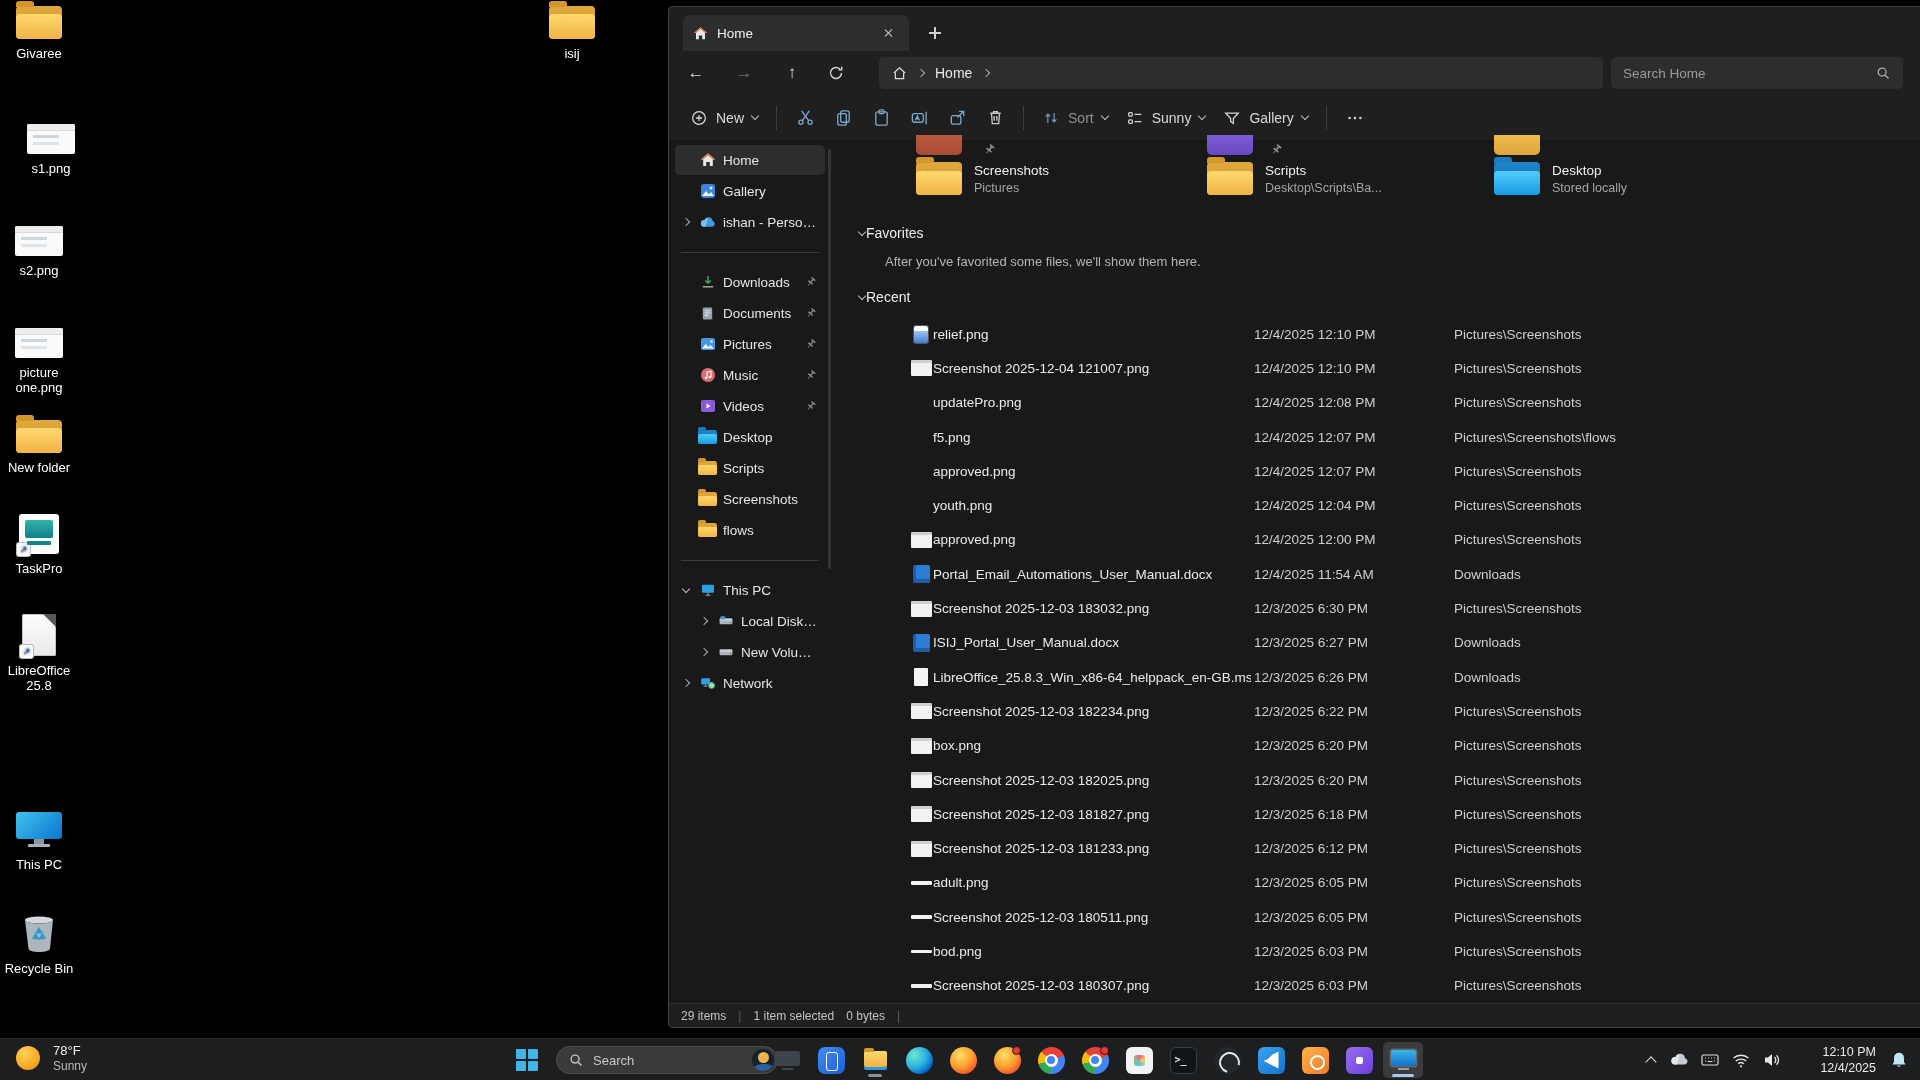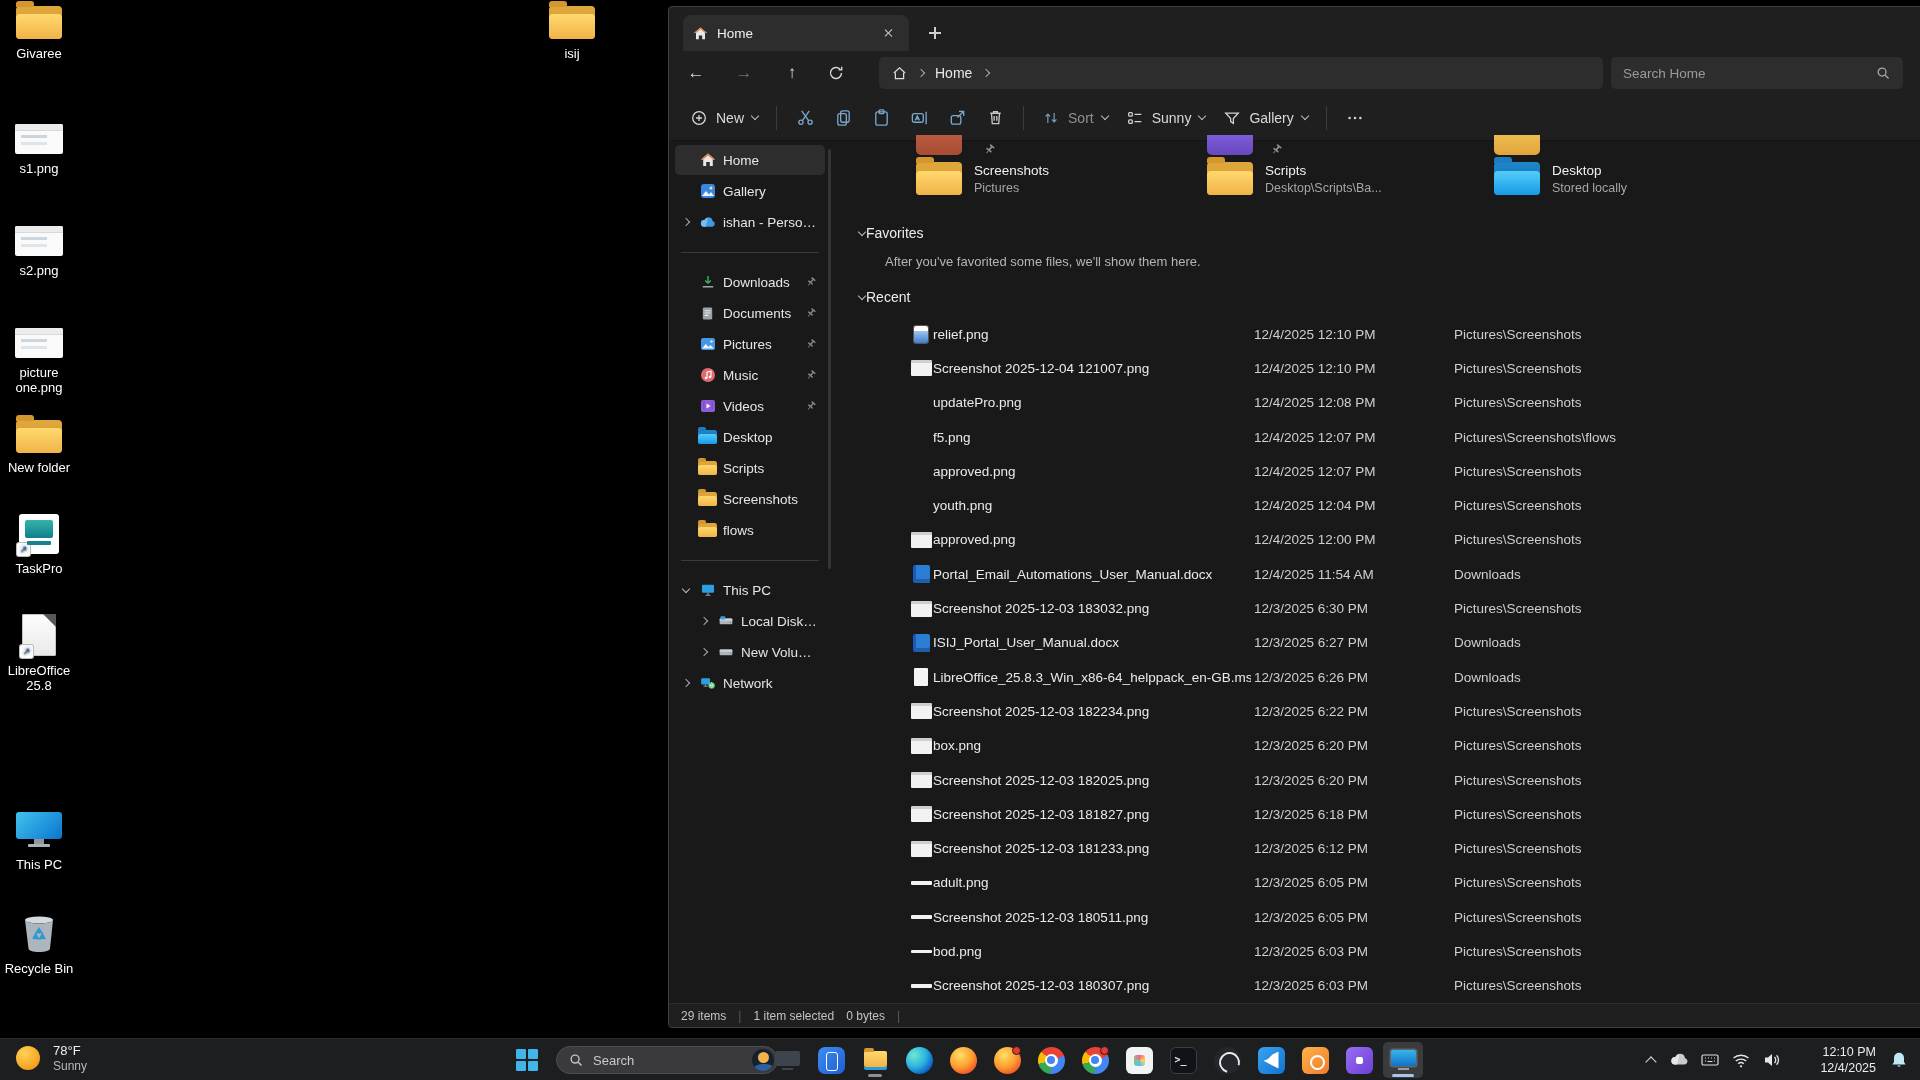--- a/index.html
+++ b/index.html
@@ -195,21 +195,21 @@
 <body>
 
 <div class="desk-icon" style="left:0;top:6px">
   <div class="dic dfold"></div>
   <div>Givaree</div>
 </div>
 <div class="desk-icon" style="left:533px;top:6px">
   <div class="dic dfold"></div>
   <div>isij</div>
 </div>
-<div class="desk-icon" style="left:0;top:124px">
+<div class="desk-icon" style="left:12px;top:124px">
   <div class="dic dthumb"></div>
   <div>s1.png</div>
 </div>
 <div class="desk-icon" style="left:0;top:226px">
   <div class="dic dthumb"></div>
   <div>s2.png</div>
 </div>
 <div class="desk-icon" style="left:0;top:328px">
   <div class="dic dthumb"></div>
   <div>picture one.png</div>

